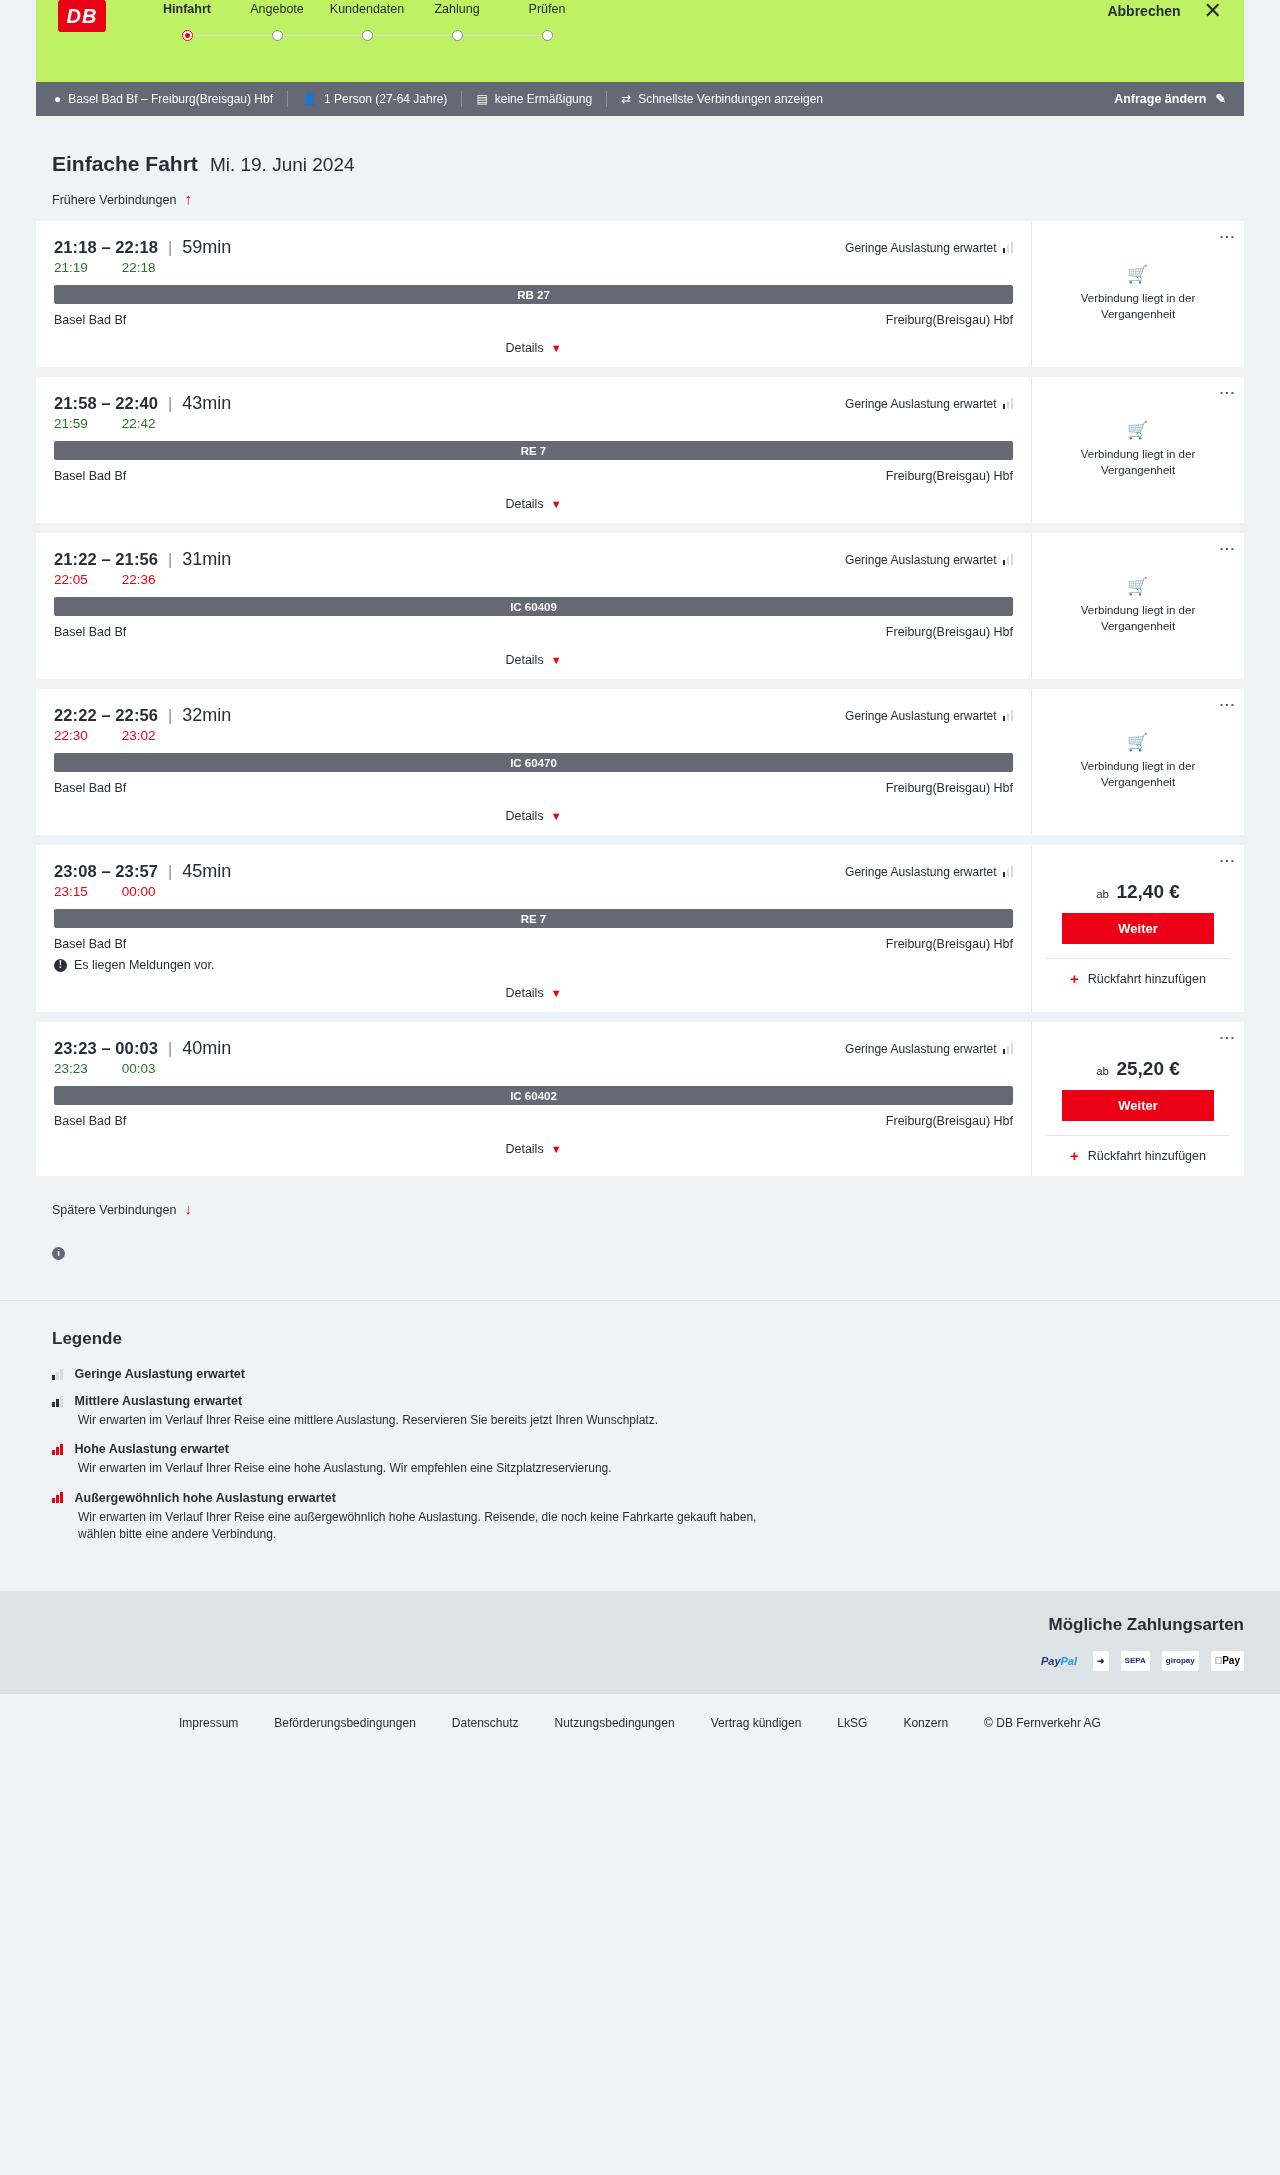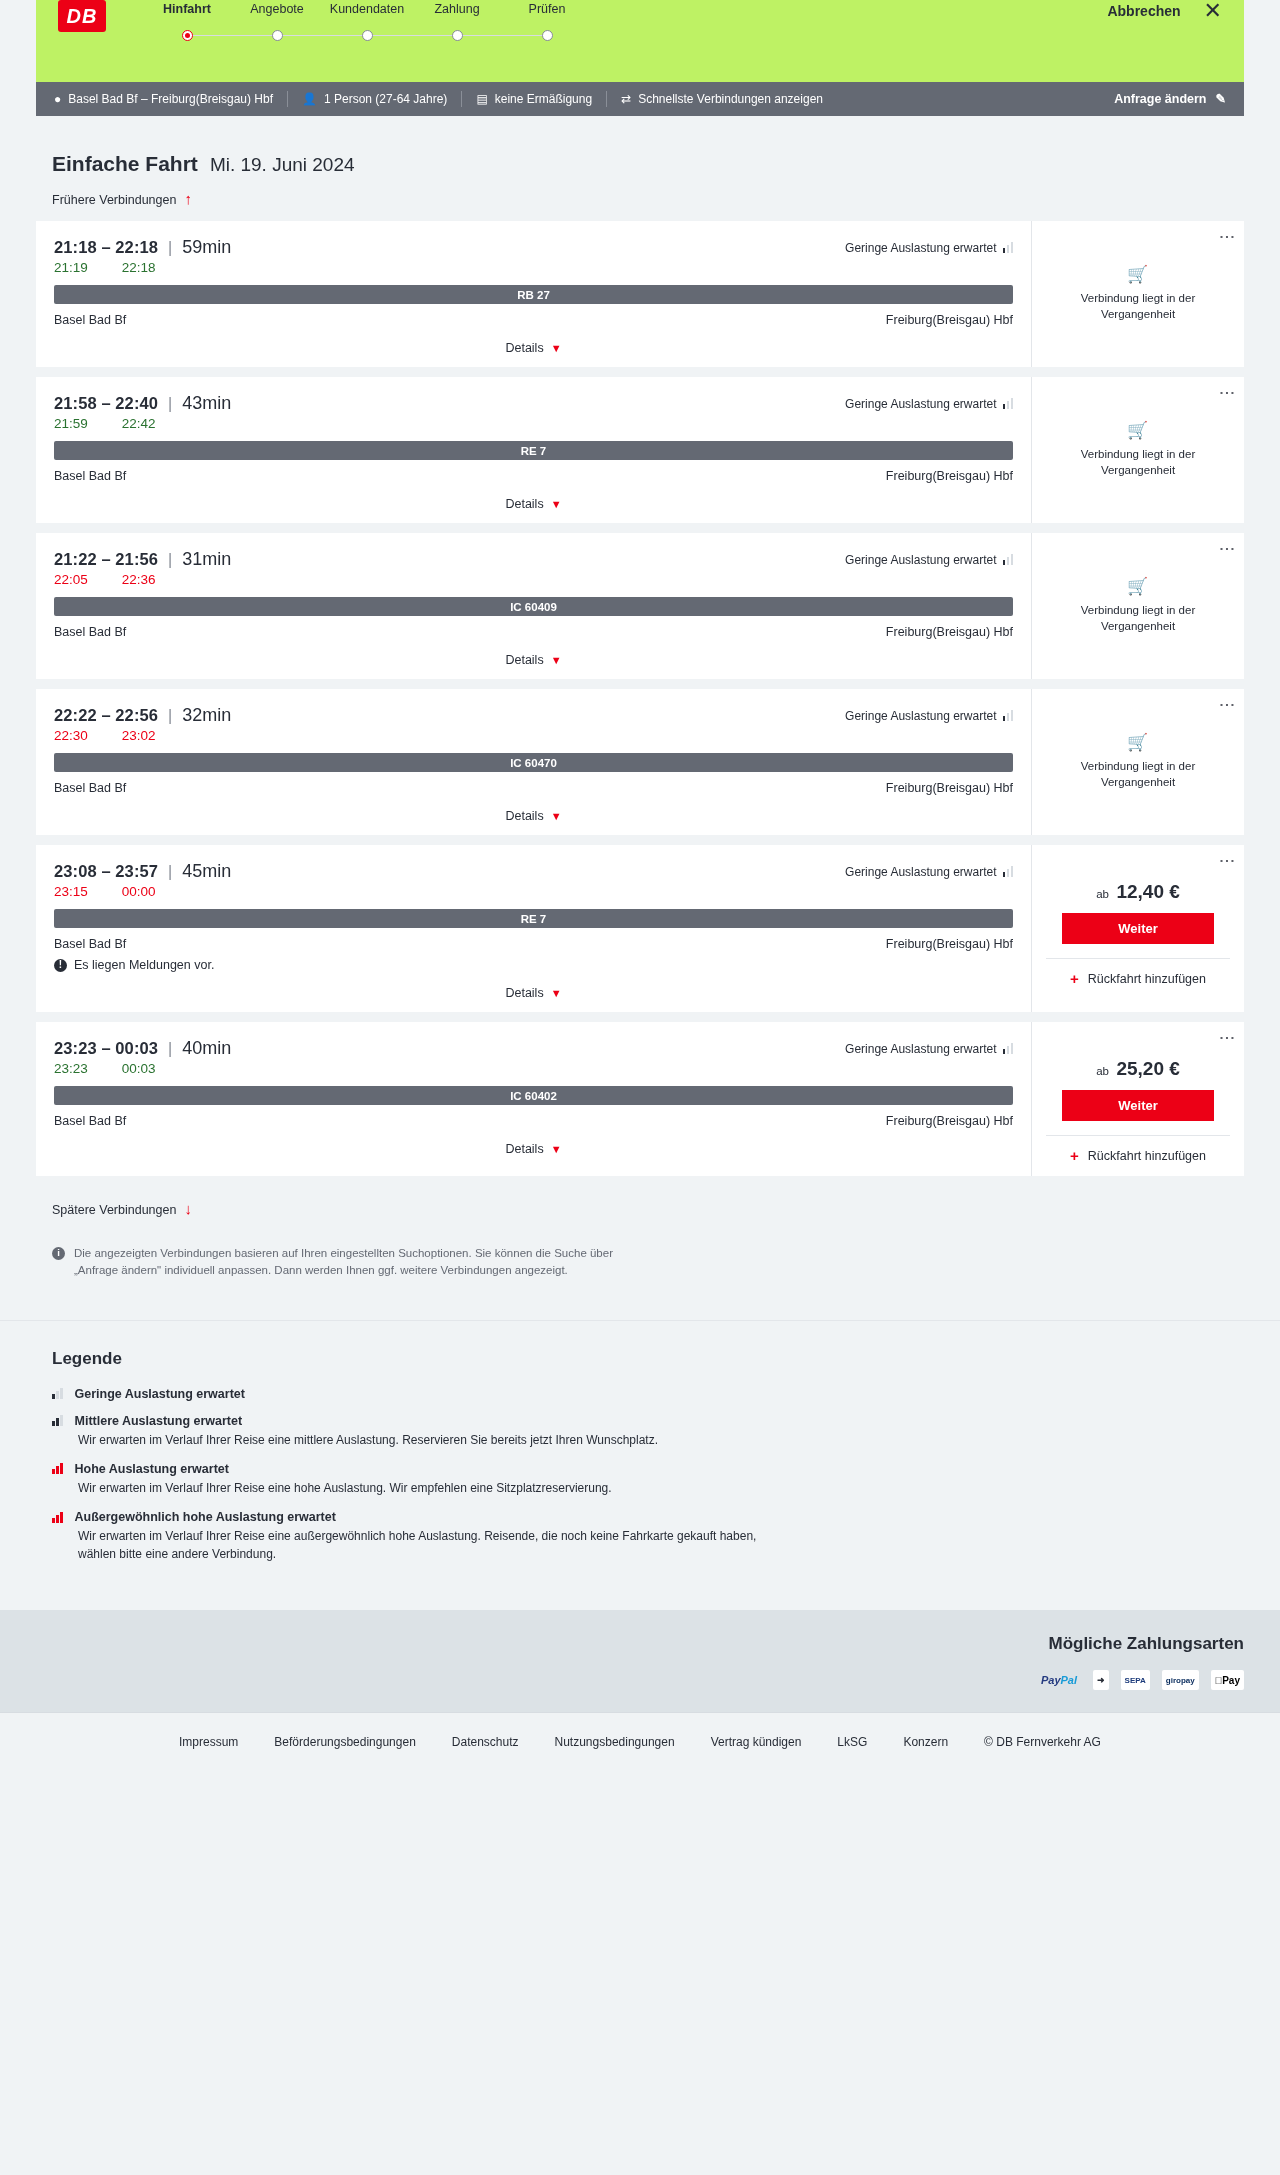--- a/index.html
+++ b/index.html
@@ -659,21 +659,20 @@
       </div>
     </div>
 
     <div class="later">
       <span>Spätere Verbindungen</span>
       <span class="arrow-red">↓</span>
     </div>
 
     <div class="infonote">
       <span class="i">i</span>
-      <span>Die angezeigten Verbindungen basieren auf Ihren eingestellten Suchoptionen. Sie können die Suche über „Anfrage ändern" individuell anpassen. Dann werden Ihnen ggf. weitere Verbindungen angezeigt.</span>
     </div>
   </div>
 
   <div class="legend-sec">
     <h2>Legende</h2>
 
     <div class="leg-item">
       <div class="leg-head">
         <span class="load-bars low">
             <i></i>

